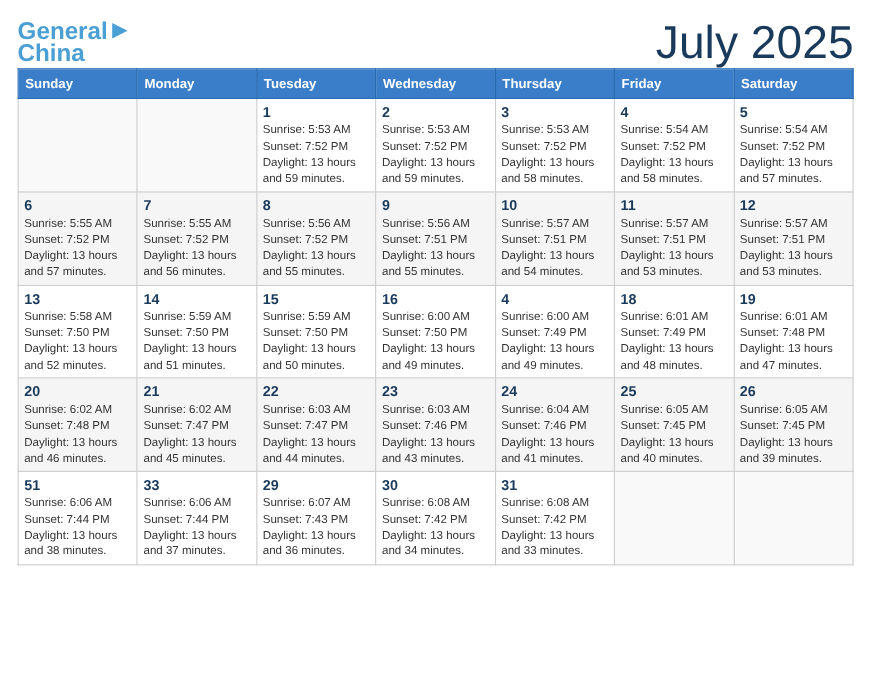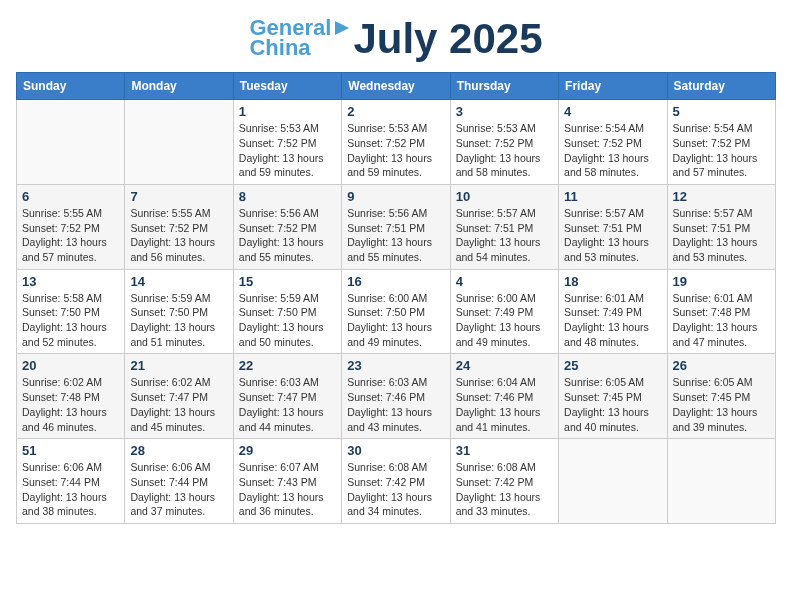--- a/index.html
+++ b/index.html
@@ -5,44 +5,44 @@
     * { box-sizing: border-box; margin: 0; padding: 0; }
     body {
       font-family: Arial, sans-serif;
       background: #fff;
       width: 792px;
       min-height: 612px;
       padding: 16px;
     }
     .header {
       display: flex;
-      justify-content: center;
+      justify-content: space-between;
       align-items: flex-start;
-      margin-bottom: 10px;
+      margin-bottom: 0;
     }
     .logo {
       display: flex;
       flex-direction: column;
       align-items: flex-start;
     }
     .logo-text {
       font-size: 22px;
       font-weight: bold;
       color: #1a3a5c;
       line-height: 1.1;
     }
     .logo-text span {
       color: #4a9fd4;
     }
     .title-block {
       text-align: right;
     }
     .month-title {
       font-size: 42px;
-      font-weight: bold;
+      font-weight: normal;
       color: #1a3a5c;
       line-height: 1.1;
     }
     .location-title {
       font-size: 18px;
       color: #1a3a5c;
     }
     table {
       width: 100%;
       border-collapse: collapse;
@@ -311,21 +311,21 @@
       </tr>
       <tr>
         <td>
           <span class="day-number">51</span>
           <div class="day-info" style="white-space: pre-line;">Sunrise: 6:06 AM
 Sunset: 7:44 PM
 Daylight: 13 hours
 and 38 minutes.</div>
         </td>
         <td>
-          <span class="day-number">28</span>
+          <span class="day-number">33</span>
           <div class="day-info" style="white-space: pre-line;">Sunrise: 6:06 AM
 Sunset: 7:44 PM
 Daylight: 13 hours
 and 37 minutes.</div>
         </td>
         <td>
           <span class="day-number">29</span>
           <div class="day-info" style="white-space: pre-line;">Sunrise: 6:07 AM
 Sunset: 7:43 PM
 Daylight: 13 hours

